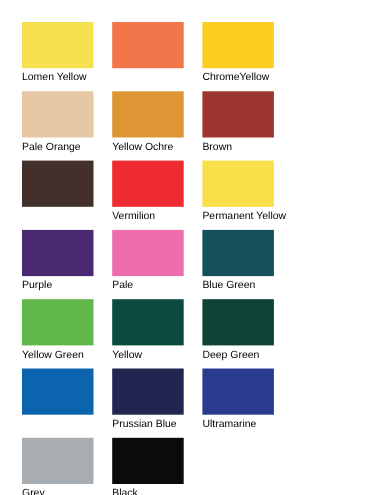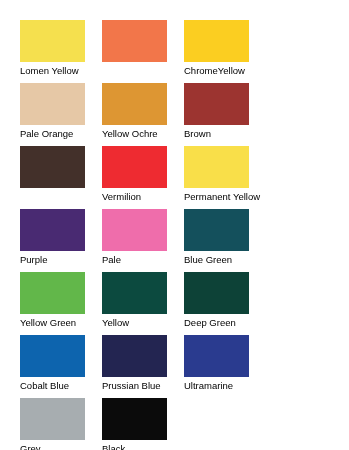--- a/index.html
+++ b/index.html
@@ -112,21 +112,20 @@
       <div class="swatch-cell">
         <div class="swatch-chip" style="background: rgb(12, 74, 63);"></div>
         <span class="swatch-label">Yellow</span>
       </div>
       <div class="swatch-cell">
         <div class="swatch-chip" style="background: rgb(13, 66, 55);"></div>
         <span class="swatch-label">Deep Green</span>
       </div>
       <div class="swatch-cell">
         <div class="swatch-chip" style="background: rgb(13, 100, 174);"></div>
-        <span class="swatch-label">Cobalt Blue</span>
       </div>
       <div class="swatch-cell">
         <div class="swatch-chip" style="background: rgb(35, 37, 81);"></div>
         <span class="swatch-label">Prussian Blue</span>
       </div>
       <div class="swatch-cell">
         <div class="swatch-chip" style="background: rgb(42, 59, 143);"></div>
         <span class="swatch-label">Ultramarine</span>
       </div>
       <div class="swatch-cell">

